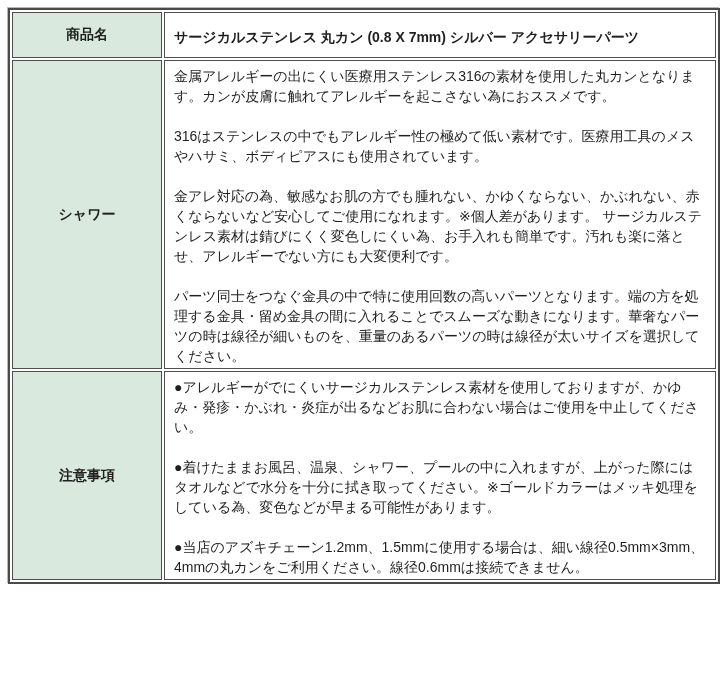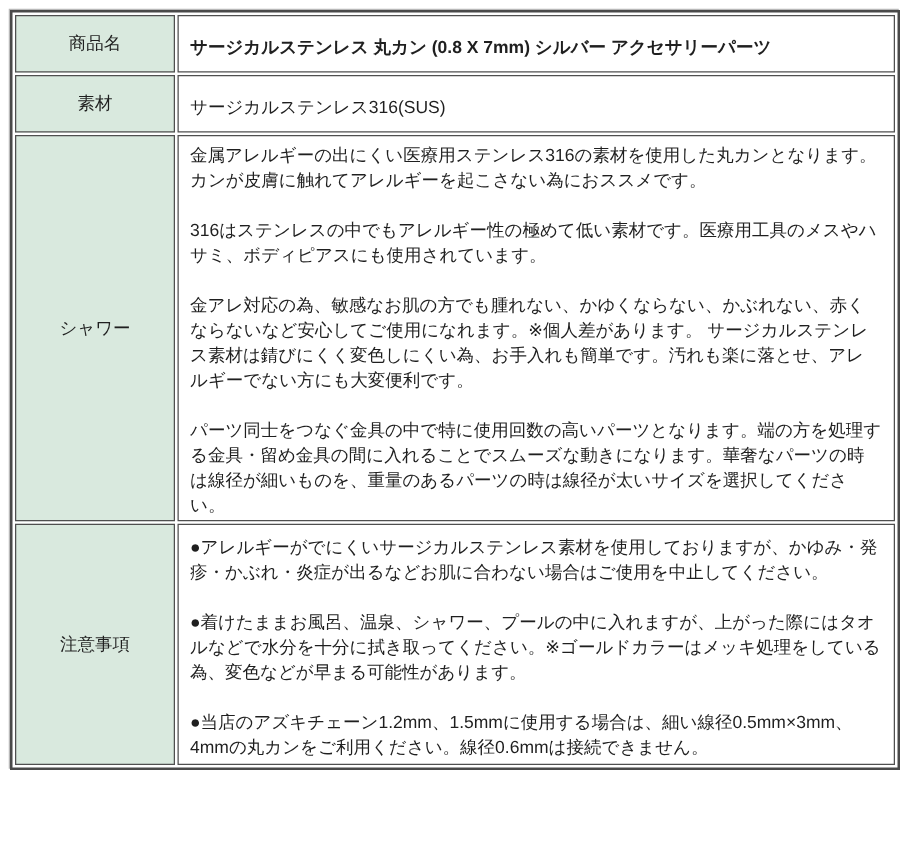--- a/index.html
+++ b/index.html
@@ -26,23 +26,23 @@
   .spec-table th,
   .spec-table td {
     border: 1px solid #4f4f4f;
     font-size: 14px;
     color: #1f1f1f;
     vertical-align: middle;
   }
   .spec-table th {
     width: 124px;
     background: #d9e9de;
-    font-weight: normal;
+    font-weight: bold;
     text-align: center;
-    padding: 4px 1px;
+    padding: 4px 12px;
   }
   .spec-table td {
     background: #ffffff;
     text-align: left;
     padding: 5px 10px 2px 9px;
     line-height: 20px;
   }
   .bold { font-weight: bold; }
   .multiline { white-space: pre-line; }
   tr.r-sm  th, tr.r-sm  td { height: 36px; }
@@ -51,24 +51,20 @@
 </style>
 </head>
 <body>
 
 <div class="page">
   <table class="spec-table">
     <tbody>
       <tr class="r-sm">
         <th>商品名</th>
         <td class="bold">サージカルステンレス 丸カン (0.8 X 7mm) シルバー アクセサリーパーツ</td>
-      </tr>
-      <tr class="r-sm">
-        <th>素材</th>
-        <td>サージカルステンレス316(SUS)</td>
       </tr>
       <tr class="r-desc">
         <th>シャワー</th>
         <td class="multiline">金属アレルギーの出にくい医療用ステンレス316の素材を使用した丸カンとなります。カンが皮膚に触れてアレルギーを起こさない為におススメです。
 
 316はステンレスの中でもアレルギー性の極めて低い素材です。医療用工具のメスやハサミ、ボディピアスにも使用されています。
 
 金アレ対応の為、敏感なお肌の方でも腫れない、かゆくならない、かぶれない、赤くならないなど安心してご使用になれます。※個人差があります。 サージカルステンレス素材は錆びにくく変色しにくい為、お手入れも簡単です。汚れも楽に落とせ、アレルギーでない方にも大変便利です。
 
 パーツ同士をつなぐ金具の中で特に使用回数の高いパーツとなります。端の方を処理する金具・留め金具の間に入れることでスムーズな動きになります。華奢なパーツの時は線径が細いものを、重量のあるパーツの時は線径が太いサイズを選択してください。</td>

